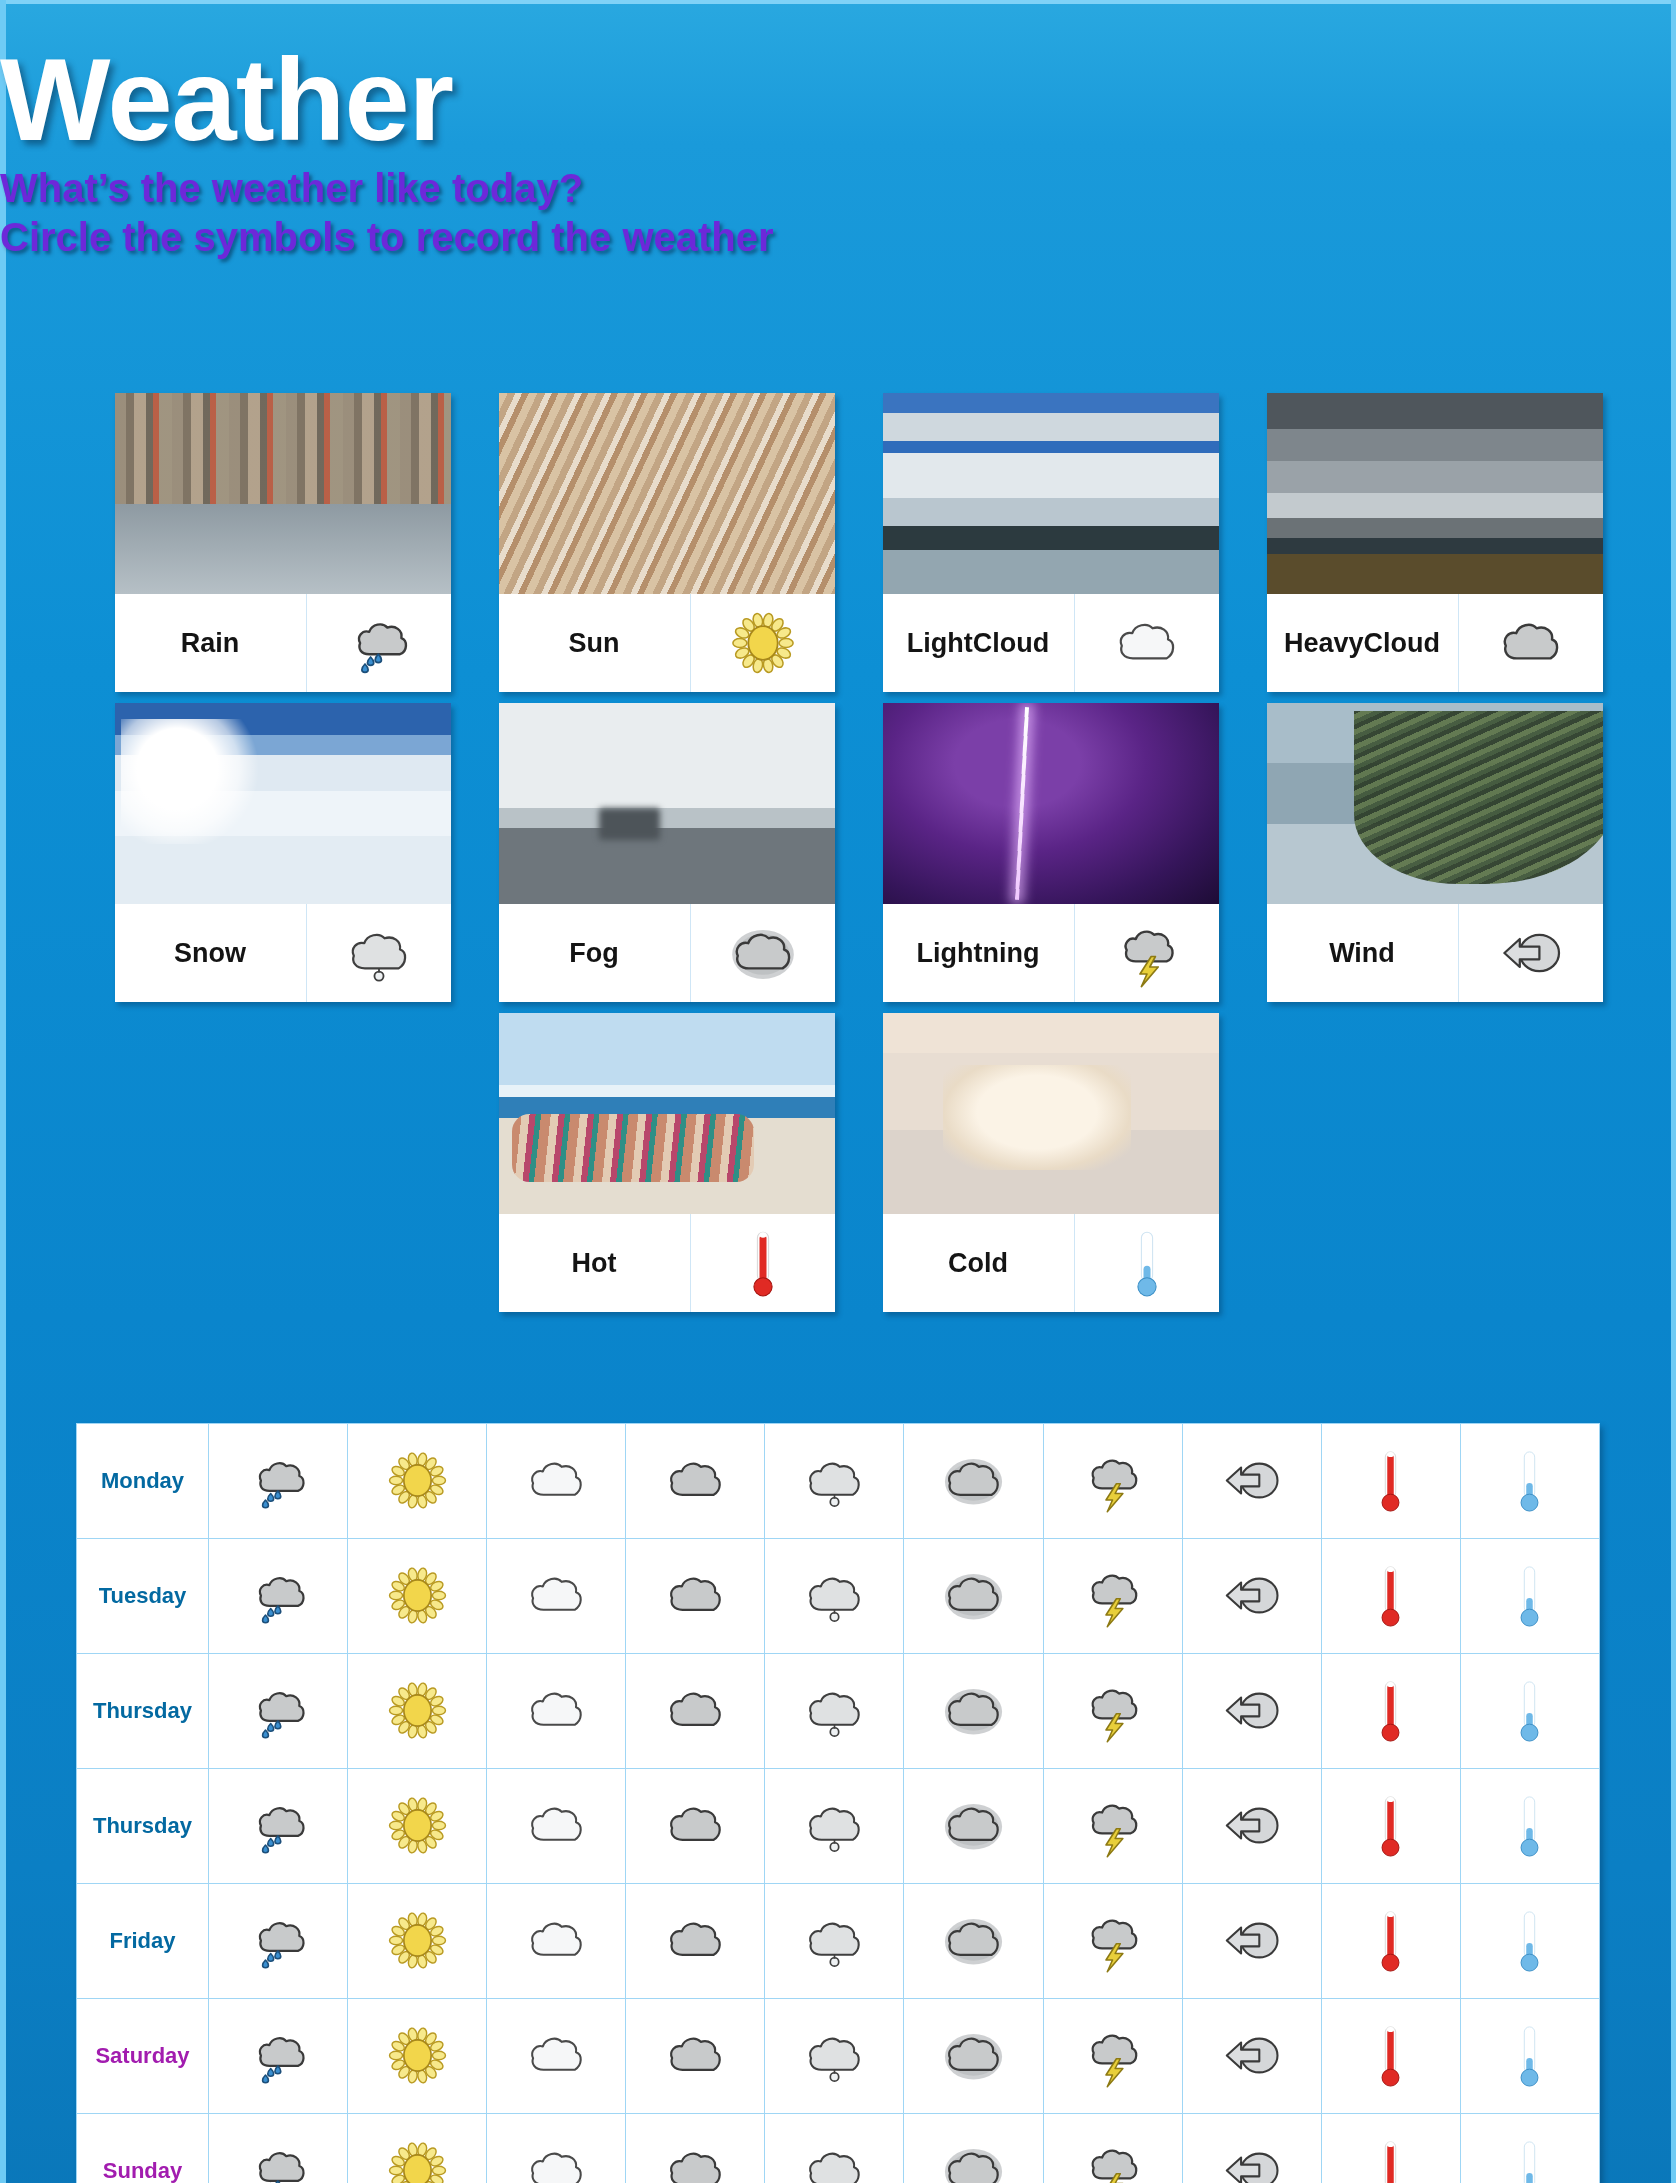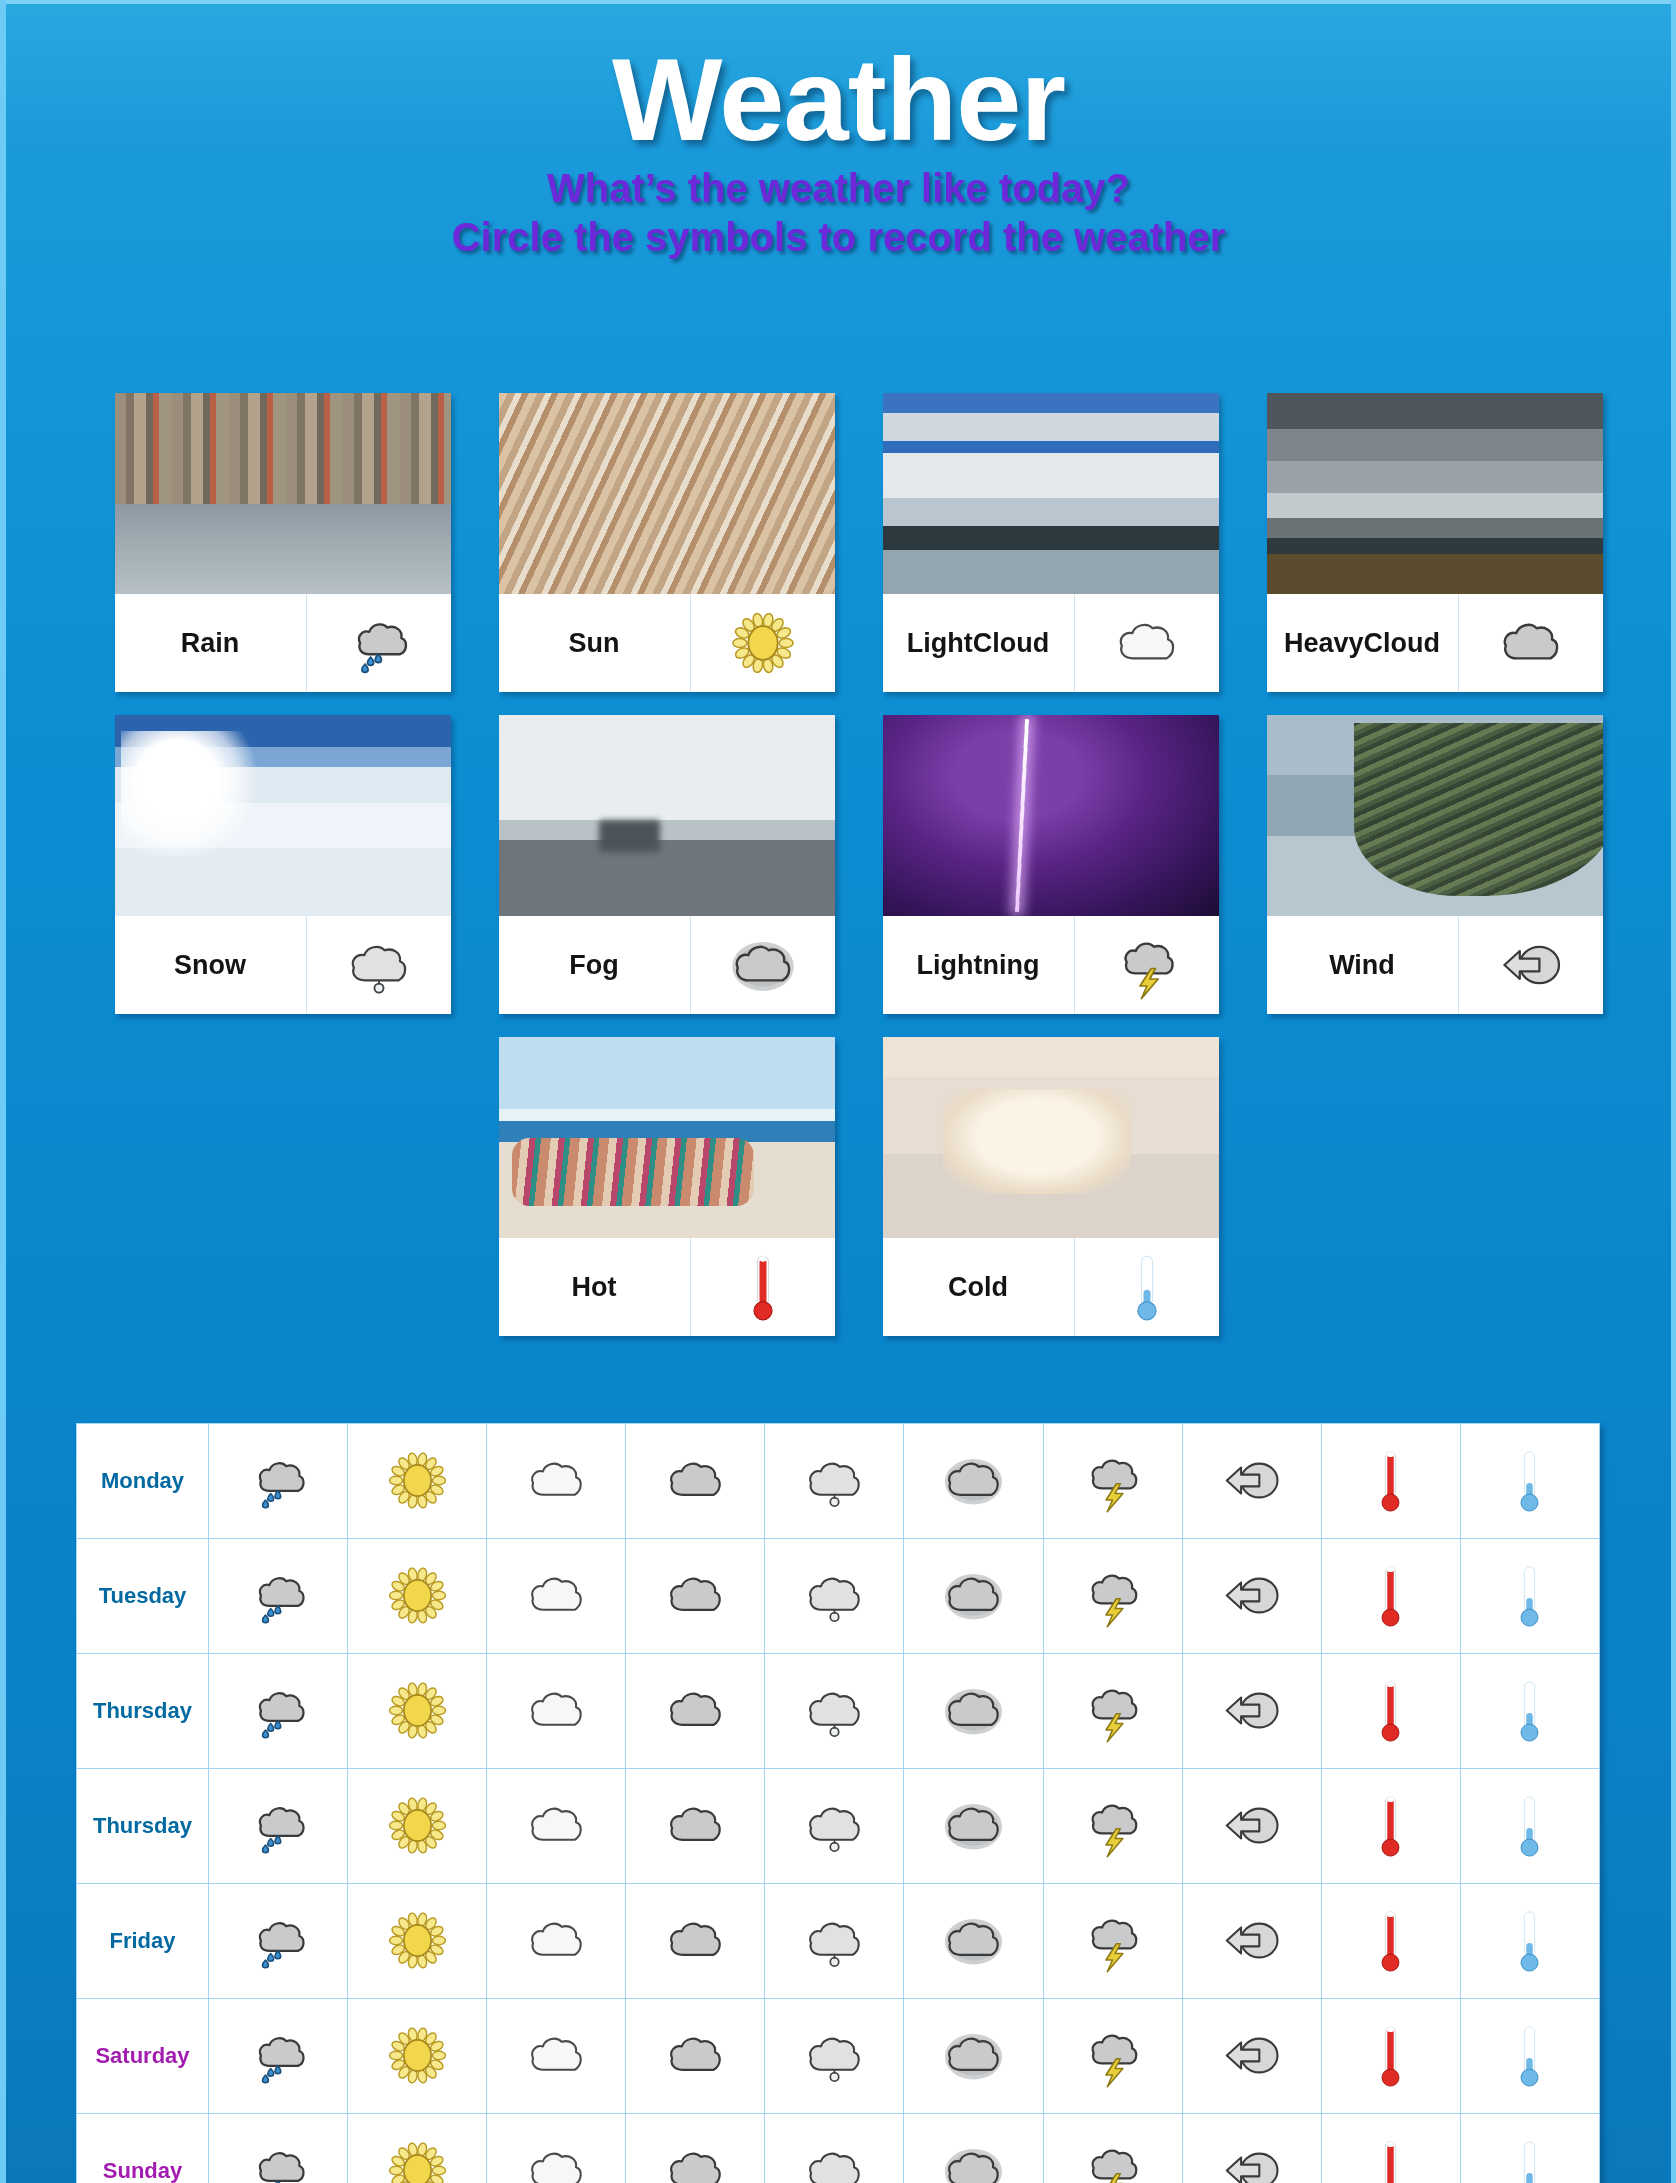--- a/index.html
+++ b/index.html
@@ -7,36 +7,36 @@
     width:1677px;height:2395px;
     background:linear-gradient(180deg,#29a8e0 0%,#1a9ada 6%,#0d8fd4 28%,#0a85cc 55%,#0b7fc4 78%,#0a76b8 94%,#0a74b6 100%);
     font-family:"Liberation Sans",sans-serif;
     overflow:hidden;position:relative;
   }
   .edge-l,.edge-r{position:absolute;top:0;bottom:0;width:6.1px;background:#6ecbf5;}
   .edge-l{left:0}.edge-r{right:0}
   .edge-t{position:absolute;left:0;right:0;top:0;height:4.4px;background:#7fd2f7;}
 
   
-  #header{position:absolute;top:40px;left:0;width:100%;text-align:center;}
+  #header{position:absolute;top:40px;left:0;width:100%;}
   #poster-title{
     font-size:117px;line-height:1.02;font-weight:bold;color:#ffffff;
     letter-spacing:-0.9px;
     text-shadow:4.4px 5.2px 6.1px rgba(0,30,60,.45);
   }
   .subtitle{
     font-size:40px;font-weight:bold;color:#6d28d9;line-height:1.22;
     text-shadow:2.6px 3.1px 3.9px rgba(0,30,60,.5);
     margin-top:4.4px;
   }
   .subtitle.second{margin-top:0;}
 
   
   #cards{position:absolute;left:0;top:393px;width:100%;}
-  .card-row{display:flex;justify-content:center;gap:48px;margin-bottom:23px;padding-left:40px;}
+  .card-row{display:flex;justify-content:center;gap:48px;margin-bottom:11px;padding-left:40px;}
   .card{width:336px;box-shadow:3.1px 3.9px 5.2px rgba(0,35,70,.33);}
   .card-photo{height:201px;width:100%;position:relative;overflow:hidden;background:#9fb3c2;}
   .card-bottom{display:flex;height:98px;background:#ffffff;}
   .card-label{
     flex:1;display:flex;align-items:center;justify-content:center;
     font-size:27px;font-weight:bold;color:#141414;line-height:1.06;text-align:center;
     border-right:1.3px solid #cfe6f6;
   }
   .card-symbol{width:144px;display:flex;align-items:center;justify-content:center;}
 

